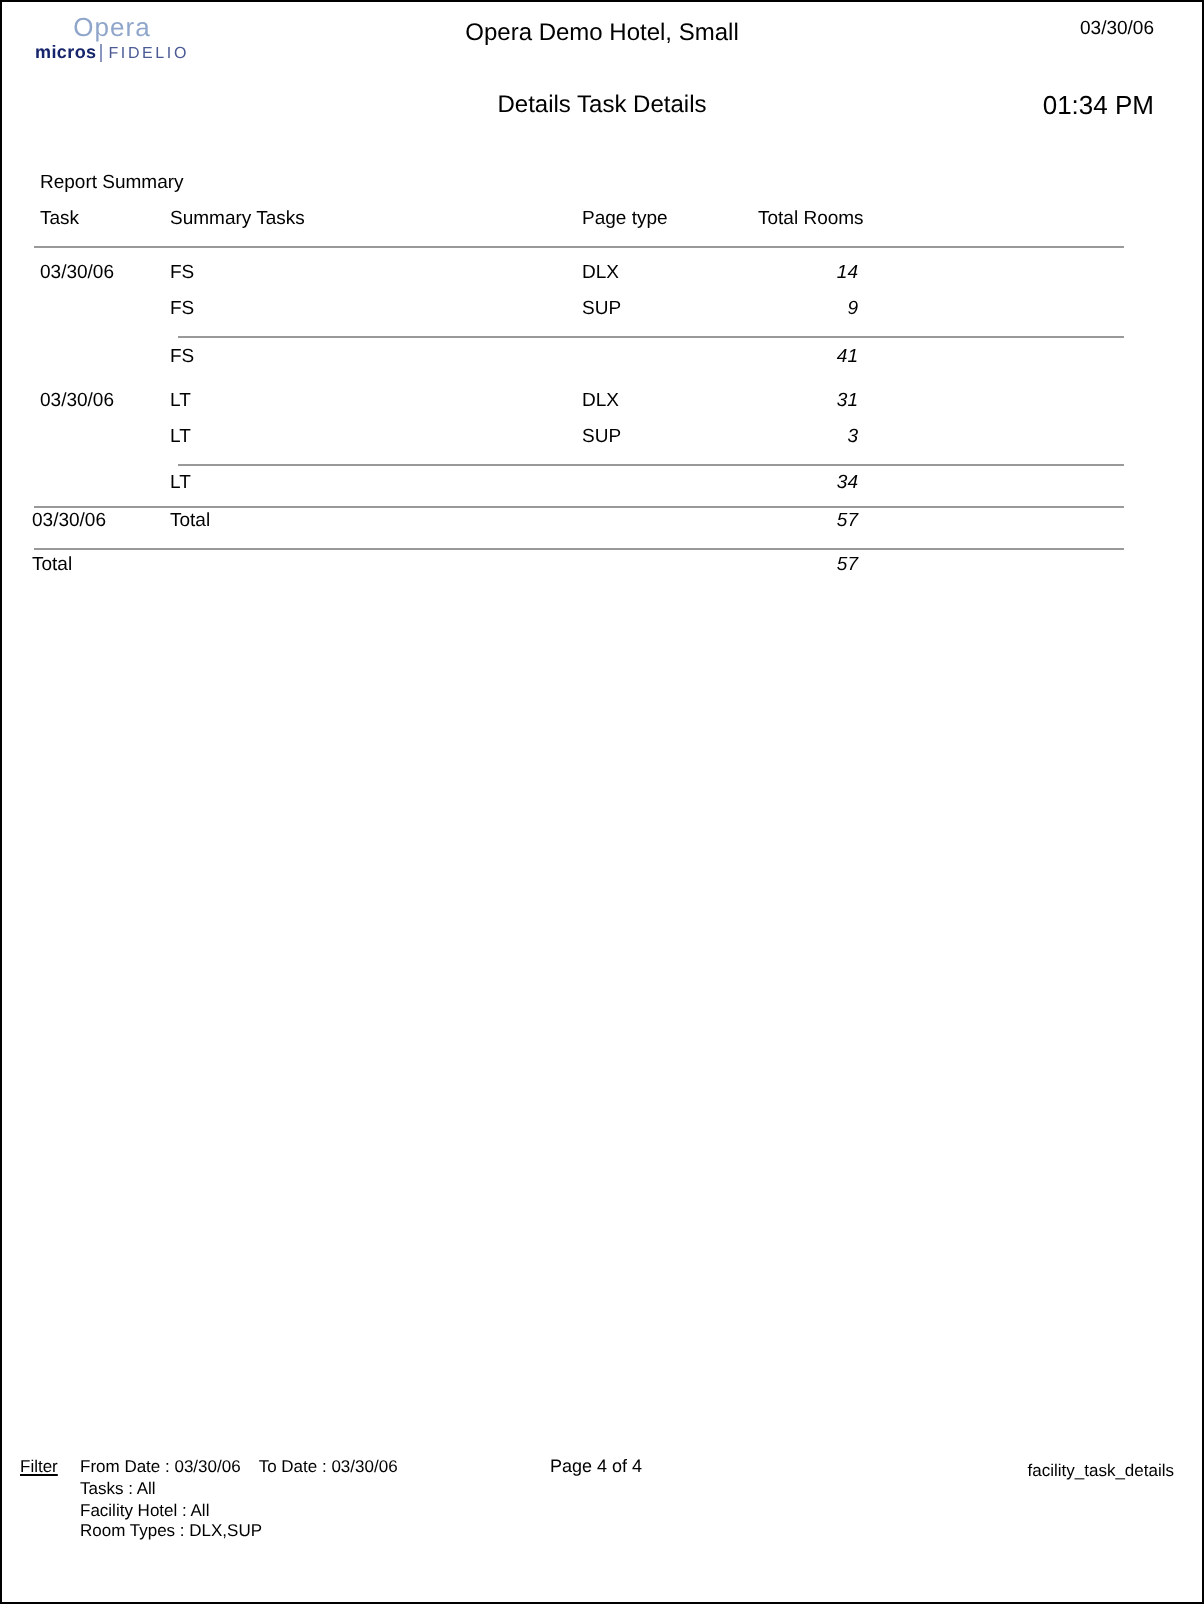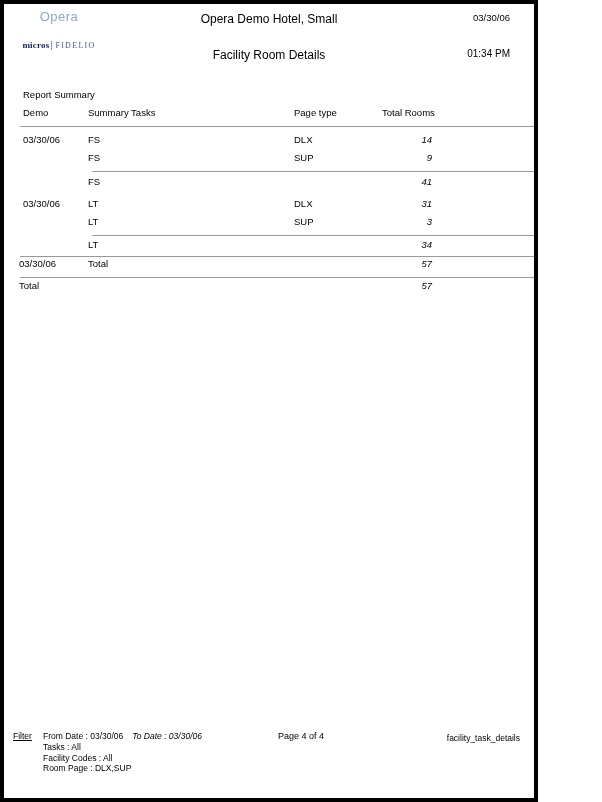--- a/index.html
+++ b/index.html
@@ -2,24 +2,24 @@
 <html><head>
 <meta charset="utf-8">
 <style>
   html, body {
     margin: 0;
     padding: 0;
     background: #ffffff;
   }
   .page {
     position: relative;
-    width: 538px;
+    width: 602px;
     height: 802px;
     box-sizing: border-box;
-    border: 4px solid #000000;
+    border: 1px solid #000000;
     background: #ffffff;
     font-family: "Liberation Sans", sans-serif;
     color: #000000;
     overflow: hidden;
   }
 
   
   .logo {
     position: absolute;
     left: 14px;
@@ -28,24 +28,23 @@
     text-align: center;
   }
   .logo-opera {
     display: block;
     font-size: 13px;
     letter-spacing: 0.5px;
     color: #8fa6ca;
   }
   .logo-sub {
     display: block;
-    margin-top: 16px;
+    margin-top: 0;
     font-size: 9px;
     white-space: nowrap;
-    font-family: Liberation Serif, serif;
   }
   .logo-micros {
     color: #16246b;
     font-weight: bold;
     letter-spacing: 0.2px;
   }
   .logo-fidelio {
     color: #4a5a95;
     font-size: 8px;
     letter-spacing: 1.3px;
@@ -74,21 +73,21 @@
     top: 44px;
     left: 0;
     right: 0;
     text-align: center;
     font-size: 12px;
   }
   .page-time {
     position: absolute;
     top: 44px;
     right: 24px;
-    font-size: 10px;
+    font-size: 13px;
   }
 
   
   .summary-label {
     position: absolute;
     left: 19px;
     top: 85px;
     font-size: 9.5px;
   }
   .trow {
@@ -126,21 +125,20 @@
     position: absolute;
     left: 39px;
     top: 727px;
     font-size: 8.5px;
     line-height: 10.8px;
     white-space: nowrap;
   }
   .filter-gap {
     display: inline-block;
     margin-left: 9px;
-    font-style: italic;
   }
   .page-number {
     position: absolute;
     left: 274px;
     top: 727px;
     font-size: 9px;
   }
   .report-file {
     position: absolute;
     right: 14px;
@@ -156,27 +154,27 @@
 
   <div class="logo">
     <span class="logo-opera">Opera</span>
     <span class="logo-sub">
       <span class="logo-micros">micros</span><span class="logo-fidelio">FIDELIO</span>
     </span>
   </div>
 
   <div class="hotel-name">Opera Demo Hotel, Small</div>
   <div class="page-date">03/30/06</div>
-  <div class="report-title">Facility Room Details</div>
+  <div class="report-title">Details Task Details</div>
   <div class="page-time">01:34 PM</div>
 
   <div class="summary-label">Report Summary</div>
 
   <div class="trow" style="top:103px;">
-    <span>Demo</span>
+    <span>Task</span>
     <span>Summary Tasks</span>
     <span>Page type</span>
     <span>Total Rooms</span>
   </div>
   <div class="hline" style="top:122px; left:16px; width:545px;"></div>
 
   <div class="trow" style="top:130px;">
     <span>03/30/06</span>
     <span>FS</span>
     <span>DLX</span>
@@ -239,19 +237,19 @@
     <span></span>
     <span class="num">57</span>
   </div>
 
   <div class="filter-label">Filter</div>
   <div class="filter-lines">
     <div>
       <span>From Date : 03/30/06</span><span class="filter-gap">To Date : 03/30/06</span>
     </div>
     <div>Tasks : All</div>
-    <div>Facility Codes : All</div>
-    <div>Room Page : DLX,SUP</div>
+    <div>Facility Hotel : All</div>
+    <div>Room Types : DLX,SUP</div>
   </div>
   <div class="page-number">Page 4 of 4</div>
   <div class="report-file">facility_task_details</div>
 
 </div>
 
 </body></html>

